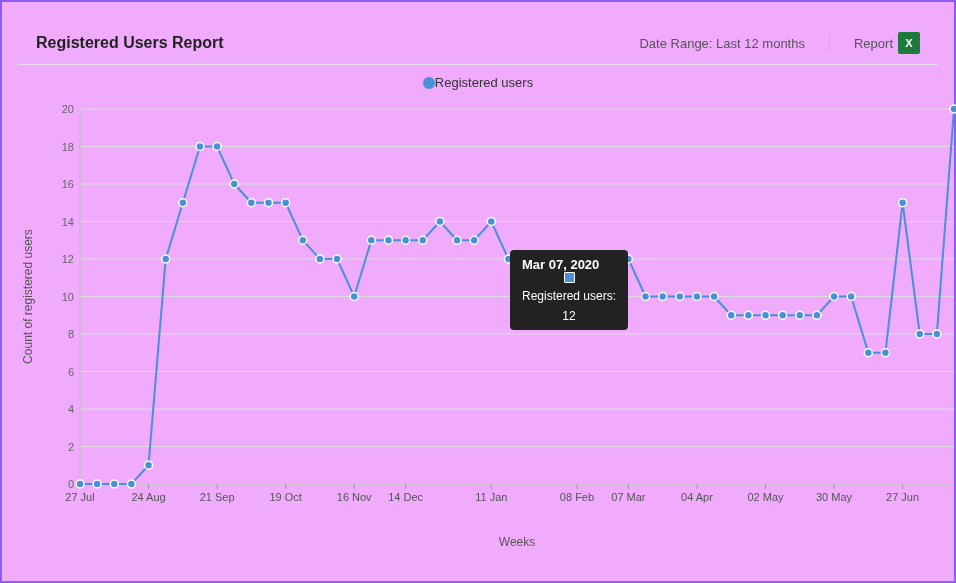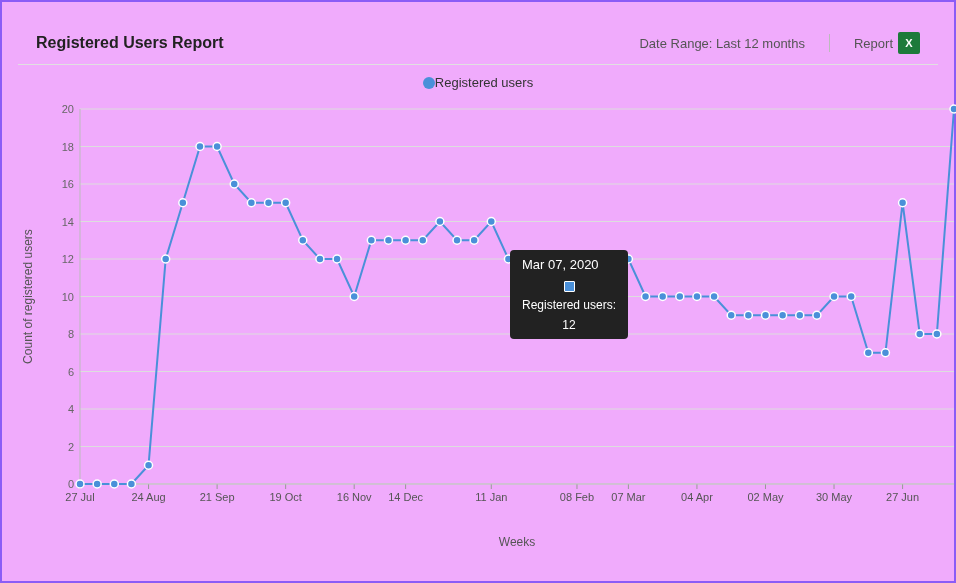--- a/index.html
+++ b/index.html
@@ -96,22 +96,22 @@
       background: #222;
       color: #fff;
       border-radius: 4px;
       padding: 7px 12px;
       font-size: 12px;
       pointer-events: none;
       z-index: 10;
       white-space: nowrap;
     }
     .tooltip-title {
-      font-weight: normal;
-      margin-bottom: 9px;
+      font-weight: bold;
+      margin-bottom: 0;
       font-size: 13px;
     }
     .tooltip-item {
       display: flex;
       align-items: center;
       gap: 6px;
       flex-direction: column;
     }
     .tooltip-swatch {
       width: 11px;

